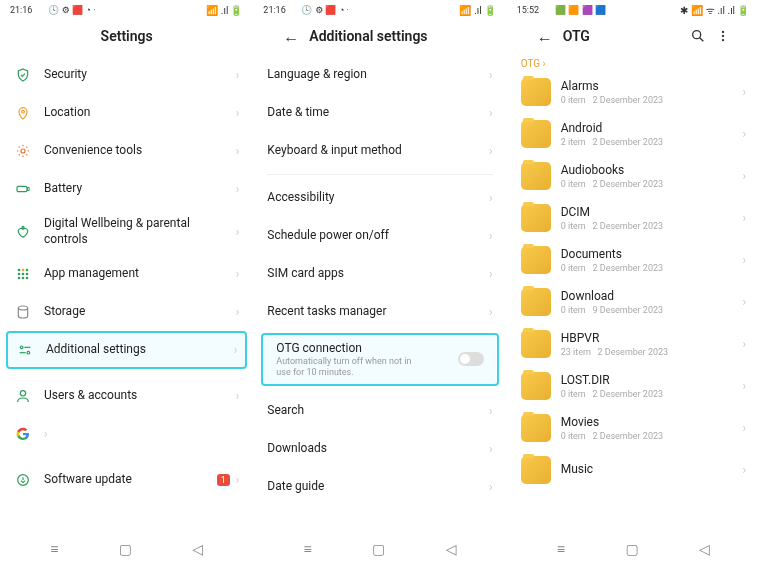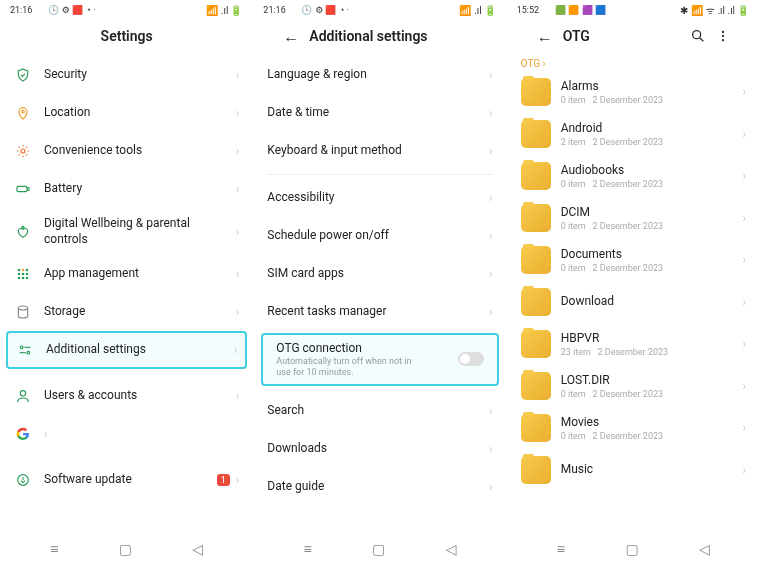--- a/index.html
+++ b/index.html
@@ -457,20 +457,21 @@
         <div class="folder-text">
           <div class="folder-name">Documents</div>
           <div class="folder-meta">0 item &nbsp; 2 Desember 2023</div>
         </div>
         <span class="chevron">›</span>
       </div>
       <div class="folder-row">
         <div class="folder-icon"></div>
         <div class="folder-text">
           <div class="folder-name">Download</div>
+          <div class="folder-meta">0 item &nbsp; 9 Desember 2023</div>
         </div>
         <span class="chevron">›</span>
       </div>
       <div class="folder-row">
         <div class="folder-icon"></div>
         <div class="folder-text">
           <div class="folder-name">HBPVR</div>
           <div class="folder-meta">23 item &nbsp; 2 Desember 2023</div>
         </div>
         <span class="chevron">›</span>

